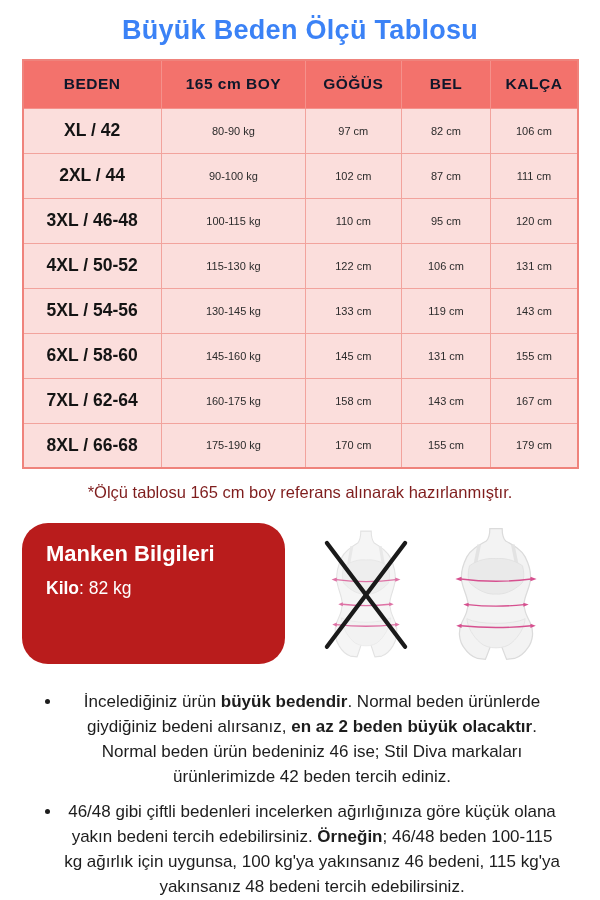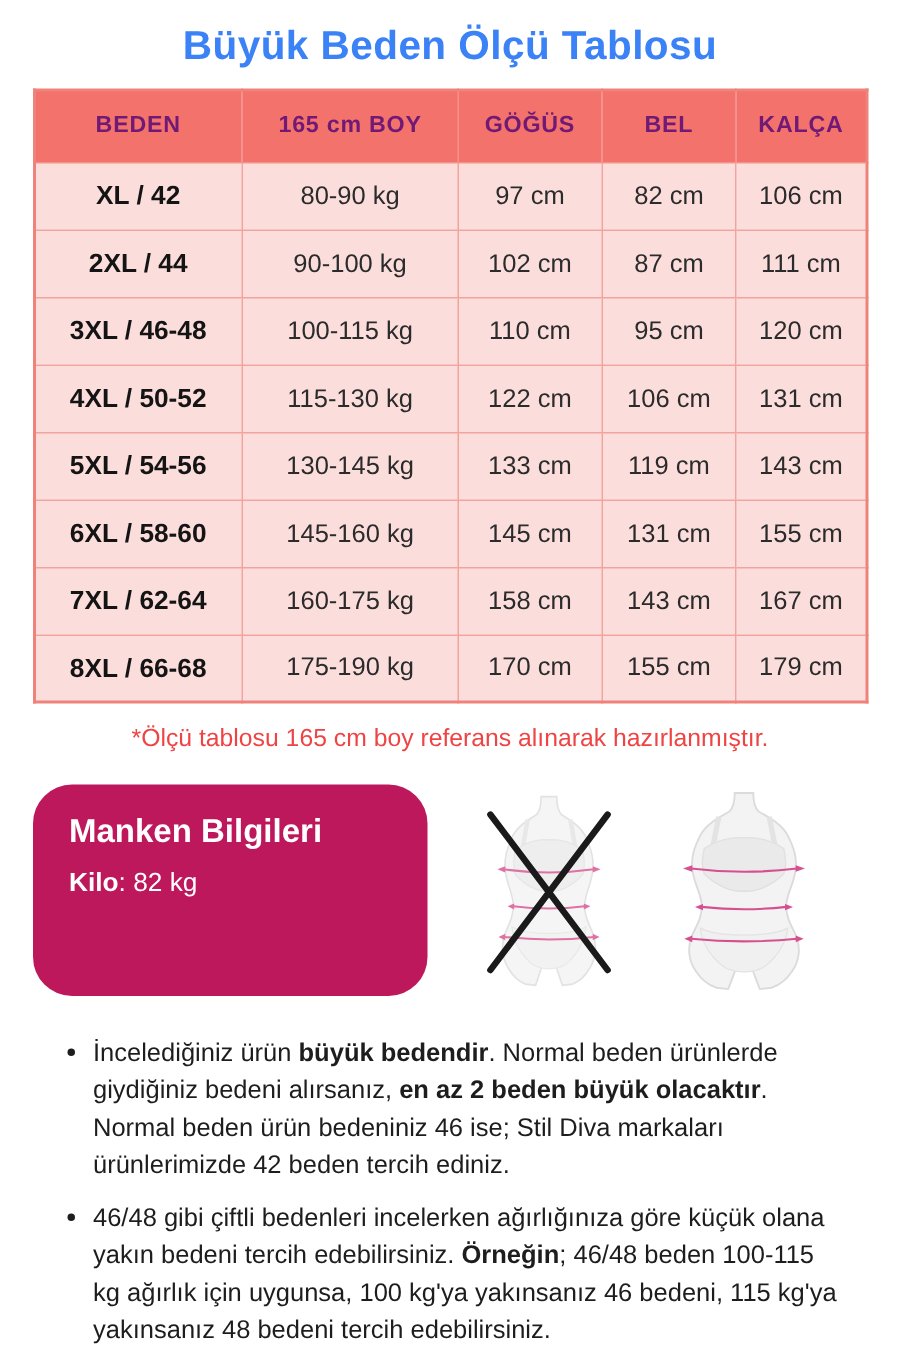--- a/index.html
+++ b/index.html
@@ -19,63 +19,63 @@
   table.size-table {
     width:557px; margin:13px auto 0;
     border-collapse:collapse; table-layout:fixed;
     border:2px solid #EF837C;
   }
   .size-table th, .size-table td {
     border:1.6px solid #F2A39D; text-align:center; vertical-align:middle;
     padding:0;
   }
   .size-table thead th {
-    background:#F3726C; color:#701a75;
+    background:#F3726C; color:#0f172a;
     font-size:15.5px; font-weight:700; letter-spacing:.5px;
     height:48px; border-color:#F5918B;
   }
   .size-table tbody td {
     background:#FBDEDC; color:#2b2b2b;
-    font-size:17px; height:45px;
+    font-size:11px; height:45px;
   }
   .size-table tbody td.size {
     font-weight:700; color:#141414; font-size:17.5px;
   }
   .footnote {
     margin-top:14px; text-align:center;
-    font-size:16.5px; color:#ef4444;
+    font-size:16.5px; color:#7f1d1d;
   }
   
   .info-row {
     display:flex; align-items:center;
     margin:17px 22px 0; height:148px;
   }
   .model-box {
     width:263px; min-height:141px;
-    background:#be185d; border-radius:26px;
+    background:#b91c1c; border-radius:26px;
     padding:16px 24px 18px; color:#ffffff;
   }
   .model-title { font-size:22px; font-weight:700; margin:2px 0 8px; }
   .mi-line { font-size:17.5px; line-height:1.5; }
   .mi-label { font-weight:700; }
   .figures {
     flex:1; display:flex; justify-content:center; align-items:center;
     gap:26px; padding-top:2px;
   }
   .fig svg { display:block; }
   .body-fill   { fill:#F3F3F3; stroke:#DBDBDB; stroke-width:1.4; }
   .bra-fill    { fill:#EAEAEA; stroke:#E0E0E0; stroke-width:1; }
   .briefs-fill { fill:#F0F0F0; stroke:#E3E3E3; stroke-width:1; }
   .strap       { stroke:#E3E3E3; stroke-width:4; fill:none; }
   .measure     { stroke:#D6508F; stroke-width:1.6; fill:none; }
   .measure-arrow { fill:#D6508F; }
   .cross-line  { stroke:#1A1A1A; stroke-width:5; stroke-linecap:round; }
   .faded { opacity:.8; }
   
-  .notes { margin:22px 38px 0; }
+  .notes { margin:22px 38px 0;text-align:center; }
   .notes ul { margin:0; padding-left:24px; list-style:disc; }
   .notes li {
     font-size:17px; line-height:25px; color:#1d1d1d;
     margin-bottom:10px;
   }
   .notes li::marker { color:#1d1d1d; }
   .seg-bold { font-weight:700; }
 </style>
 </head>
 <body>

